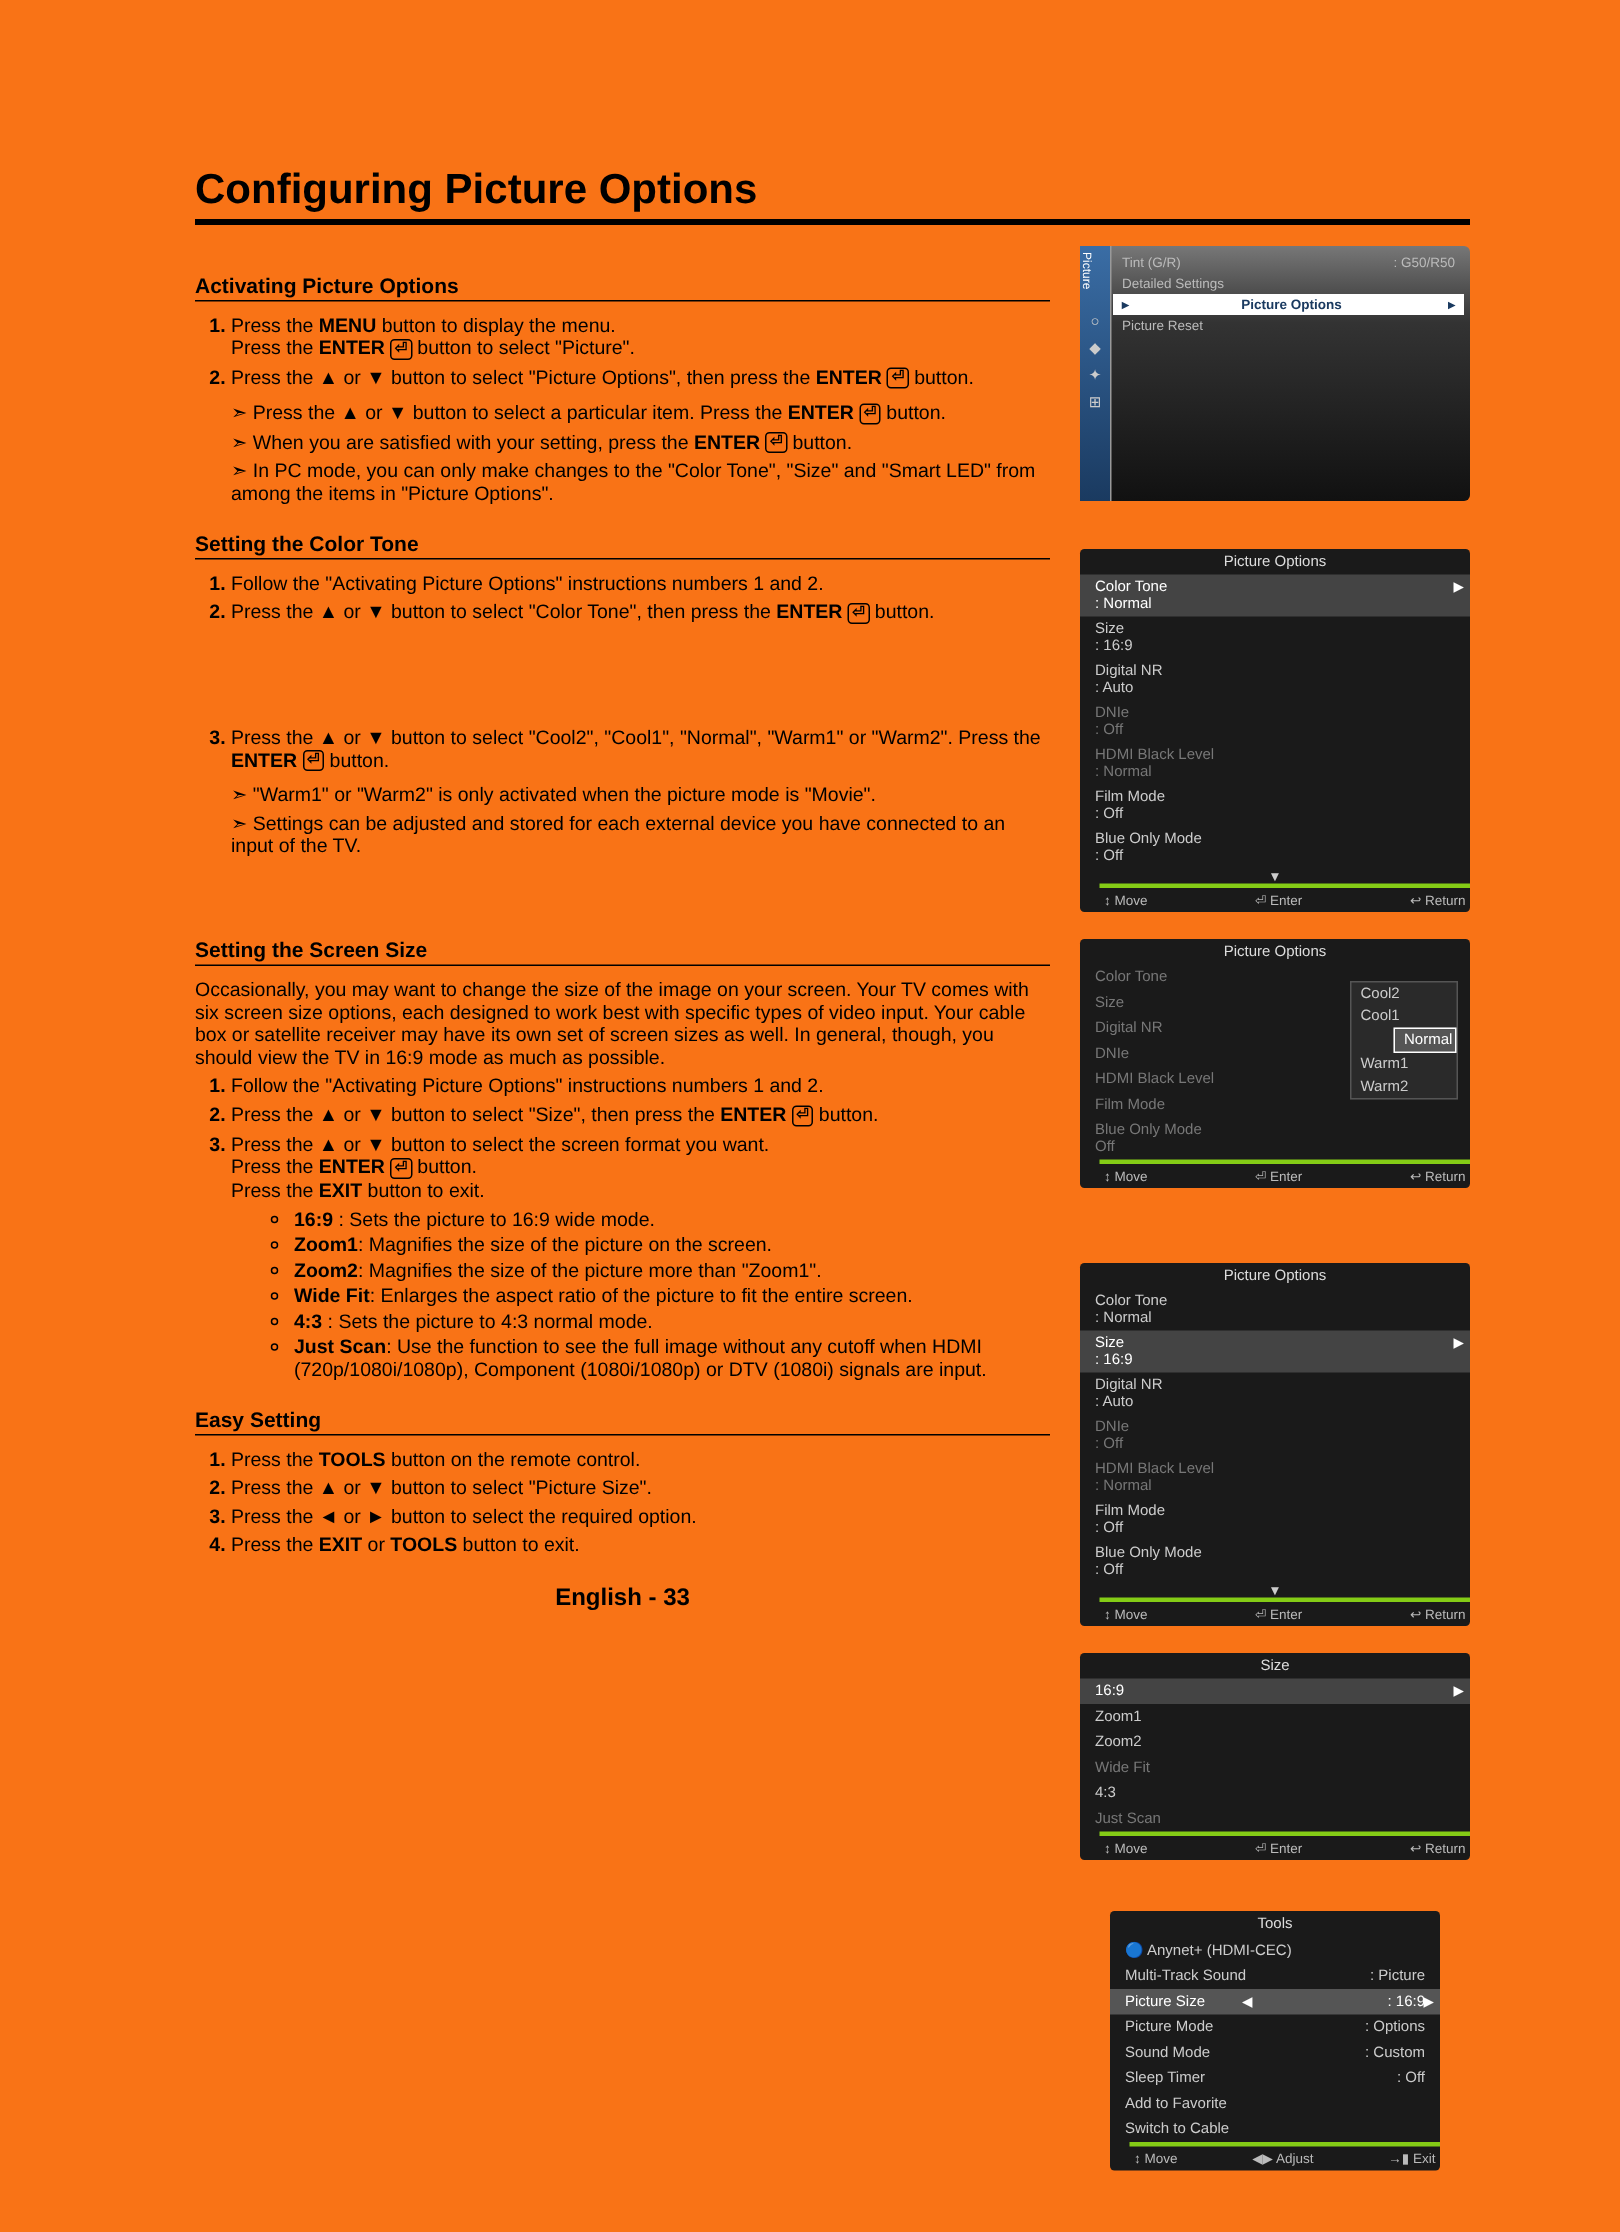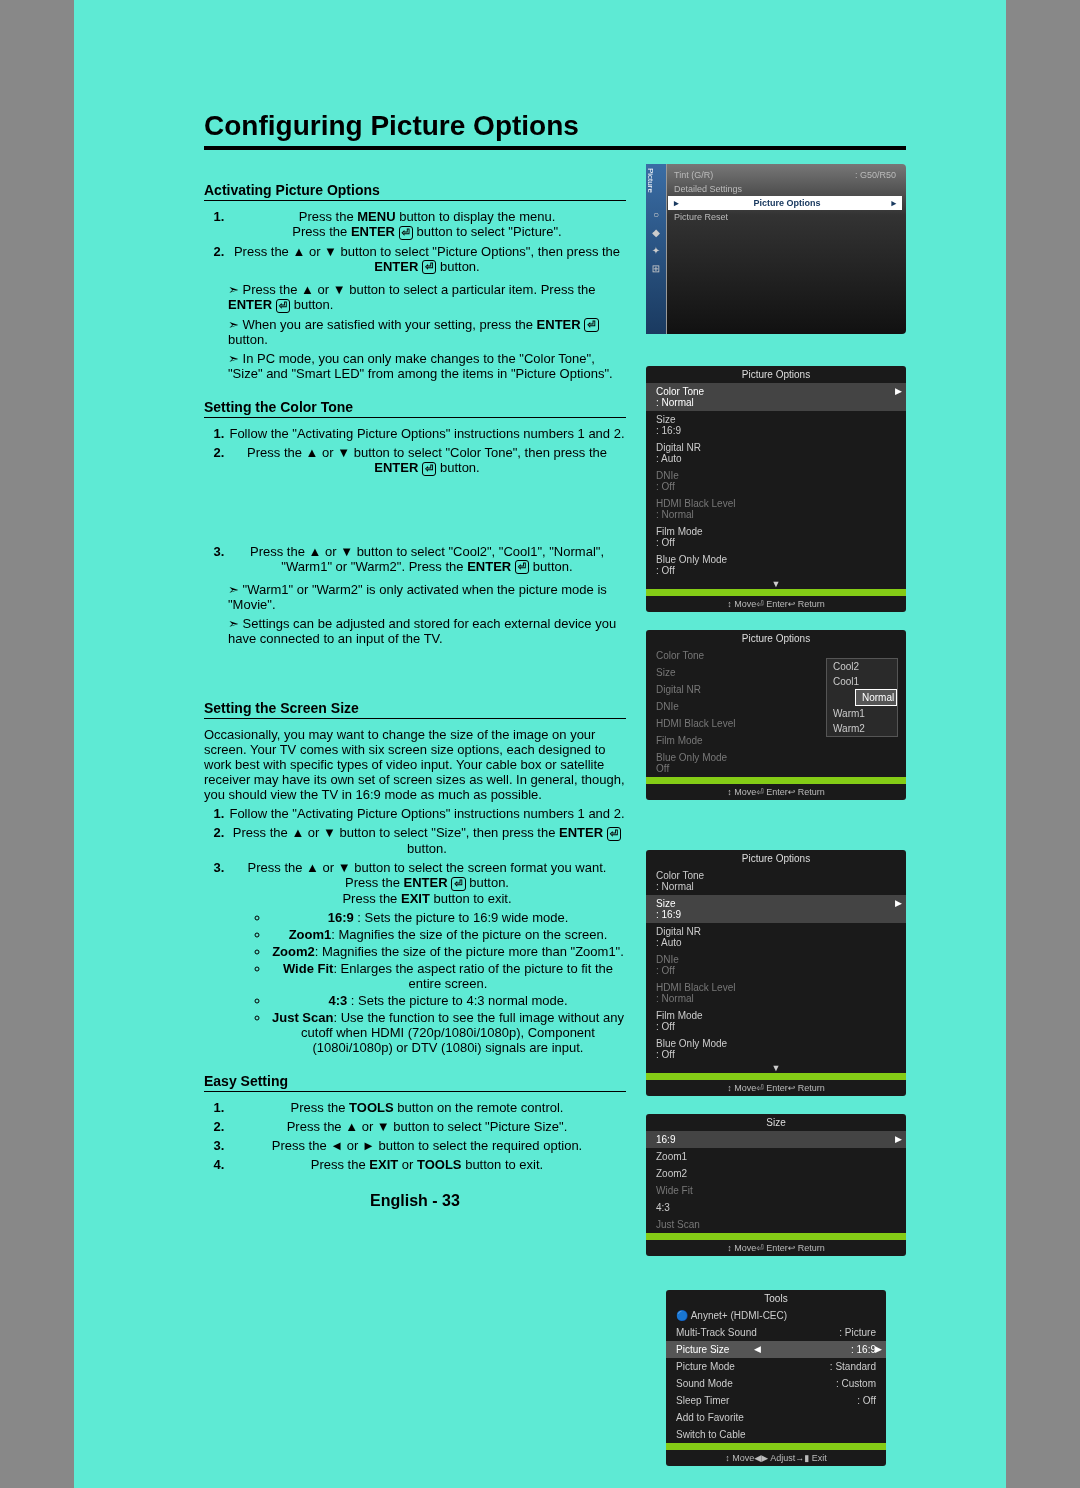--- a/index.html
+++ b/index.html
@@ -1,41 +1,41 @@
 <!DOCTYPE html>
 <html><head>
 <meta charset="utf-8">
 <style>
   body { margin:0; background:#888; font-family: Arial, Helvetica, sans-serif; font-size:13px; color:#000; }
-  .page { width:932px; height:1488px; background:#5eead4; margin:0 auto; box-sizing:border-box; padding:110px 100px 70px 130px; position:relative; }
+  .page { width:1080px; height:1488px; background:#f97316; margin:0 auto; box-sizing:border-box; padding:110px 100px 70px 130px; position:relative; }
   h1 { font-size:28px; font-weight:bold; margin:0 0 4px 0; }
   .title-rule { border:0; border-bottom:4px solid #000; margin:2px 0 14px 0; }
   .cols { display:flex; gap:20px; }
   .left { flex:1 1 auto; width:540px; }
   .right { width:260px; flex:0 0 260px; }
   .section-head { font-weight:bold; font-size:14px; padding-bottom:2px; border-bottom:1px solid #000; margin:18px 0 8px 0; }
   ol.num { margin:0 0 8px 0; padding-left:24px; }
-  ol.num > li { margin-bottom:4px;text-align:center; }
+  ol.num > li { margin-bottom:4px; }
   ol.num > li::marker { font-weight:bold; }
   ul.arrow { list-style:none; padding-left:24px; margin:0 0 6px 0; }
   ul.arrow li::before{ content:"➣ "; font-weight:normal; }
   ul.arrow li { margin-bottom:4px; }
   ul.dot { margin:4px 0 4px 24px; padding-left:18px; }
   ul.dot li { margin-bottom:2px; }
   b { font-weight:bold; }
   .eicon { display:inline-block; font-weight:bold; border:1px solid #000; border-radius:3px; font-size:10px; padding:0 2px; line-height:12px; vertical-align:middle;}
   p { margin:4px 0; }
 
   .osd { background:#1a1a1a; color:#ccc; border-radius:3px; font-size:10px; margin-bottom:18px; }
   .osd .row { display:flex; justify-content:space-between; padding:3px 10px;flex-direction:column; }
   .osd .hdr { text-align:center; padding:3px; font-size:10px; color:#ddd; }
   .osd .hl { background:#444; color:#fff; position:relative; }
   .osd .hl::after { content:"▶"; position:absolute; right:4px; color:#fff; font-size:9px; }
   .osd .dim { color:#777; }
-  .osd .foot { display:flex; justify-content:center; font-size:9px; padding:3px; border-top:7px solid #84cc16; color:#bbb;}
+  .osd .foot { display:flex; justify-content:space-between; font-size:9px; padding:3px; border-top:3px solid #84cc16; color:#bbb;margin-left:13px;}
   .popup { position:absolute; right:8px; top:28px; background:#2a2a2a; border:1px solid #555; width:70px; }
   .popup div { padding:2px 6px; font-size:10px; color:#ccc; }
   .popup .sel { background:#555; color:#fff; border:1px solid #fff;margin-left:28px; }
 
   .tv-osd { position:relative; height:170px; background:linear-gradient(#777,#333 30%,#111); color:#eee; font-size:9px; border-radius:4px; }
   .tv-strip { position:absolute; left:0; top:0; width:20px; bottom:0; background:linear-gradient(#3a6da5,#1a3a60); border-right:1px solid #999; }
   .tv-strip span { writing-mode:vertical-rl; text-orientation:mixed; font-size:8px; color:#fff; display:block; text-align:center; padding-top:4px; }
   .tv-icons { position:absolute; left:0; top:42px; width:20px; text-align:center; color:#ccc; font-size:10px; line-height:18px; }
   .tv-rows { position:absolute; left:22px; right:4px; top:4px; }
   .tv-rows .r { display:flex; justify-content:space-between; padding:2px 6px; color:#bbb; }
@@ -325,21 +325,21 @@
             <div class="easy-row">
               <span>Multi-Track Sound</span>
               <span>:  Picture</span>
             </div>
             <div class="easy-row easy-hl">
               <span>Picture Size</span>
               <span>:  16:9</span>
             </div>
             <div class="easy-row">
               <span>Picture Mode</span>
-              <span>:  Standard</span>
+              <span>:  Options</span>
             </div>
             <div class="easy-row">
               <span>Sound Mode</span>
               <span>:  Custom</span>
             </div>
             <div class="easy-row">
               <span>Sleep Timer</span>
               <span>:  Off</span>
             </div>
             <div class="easy-row">

